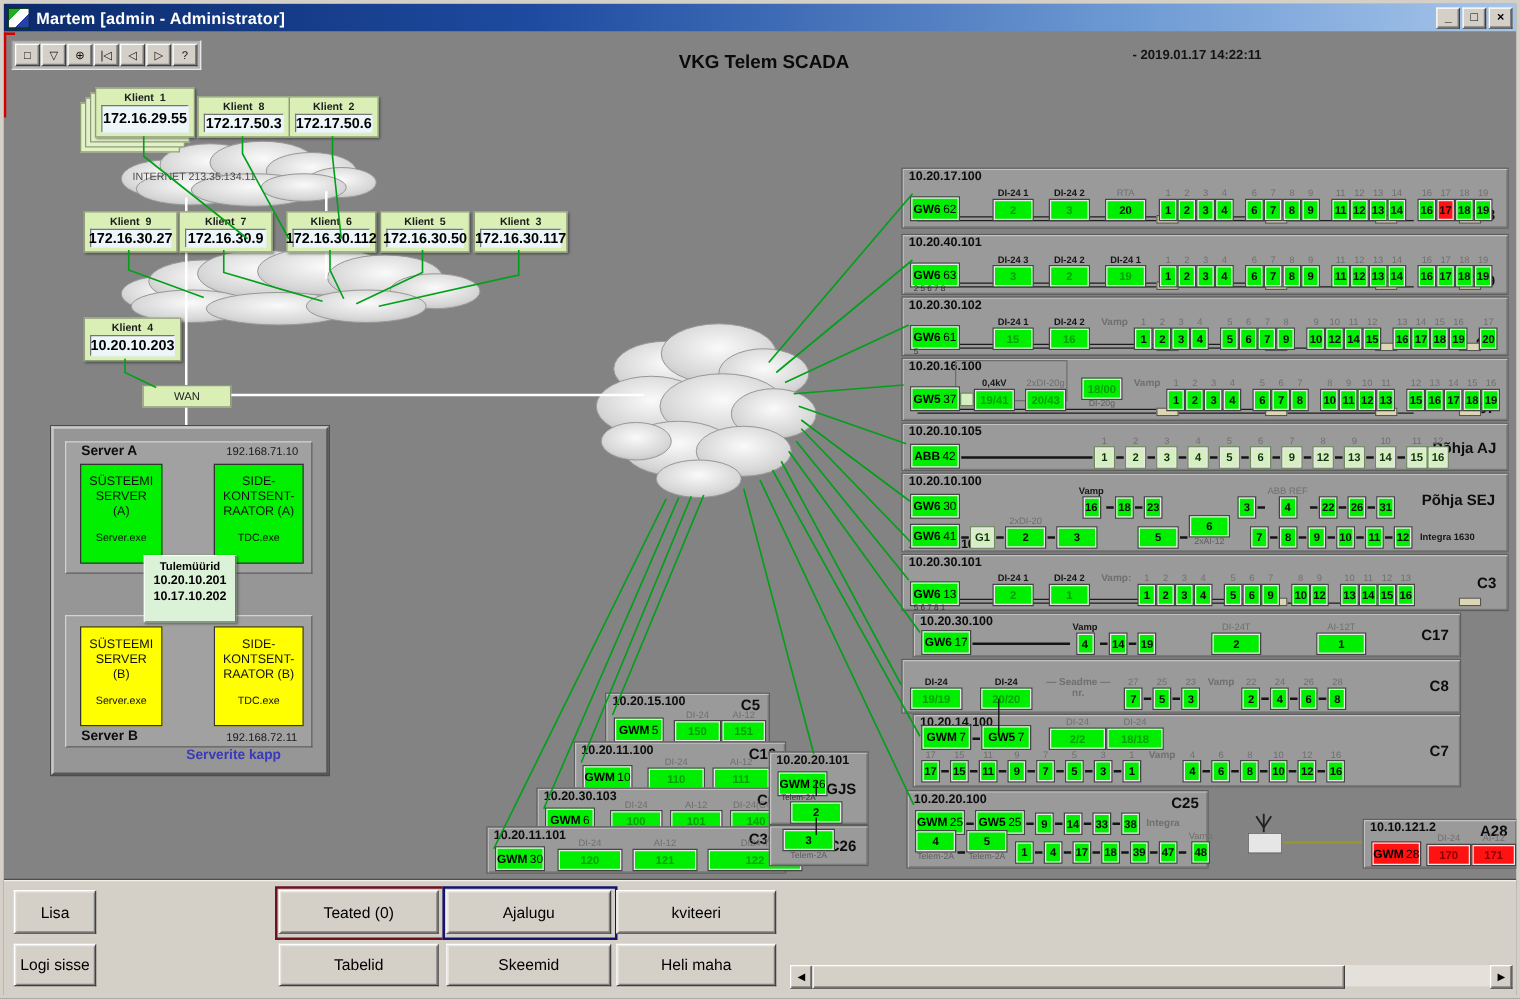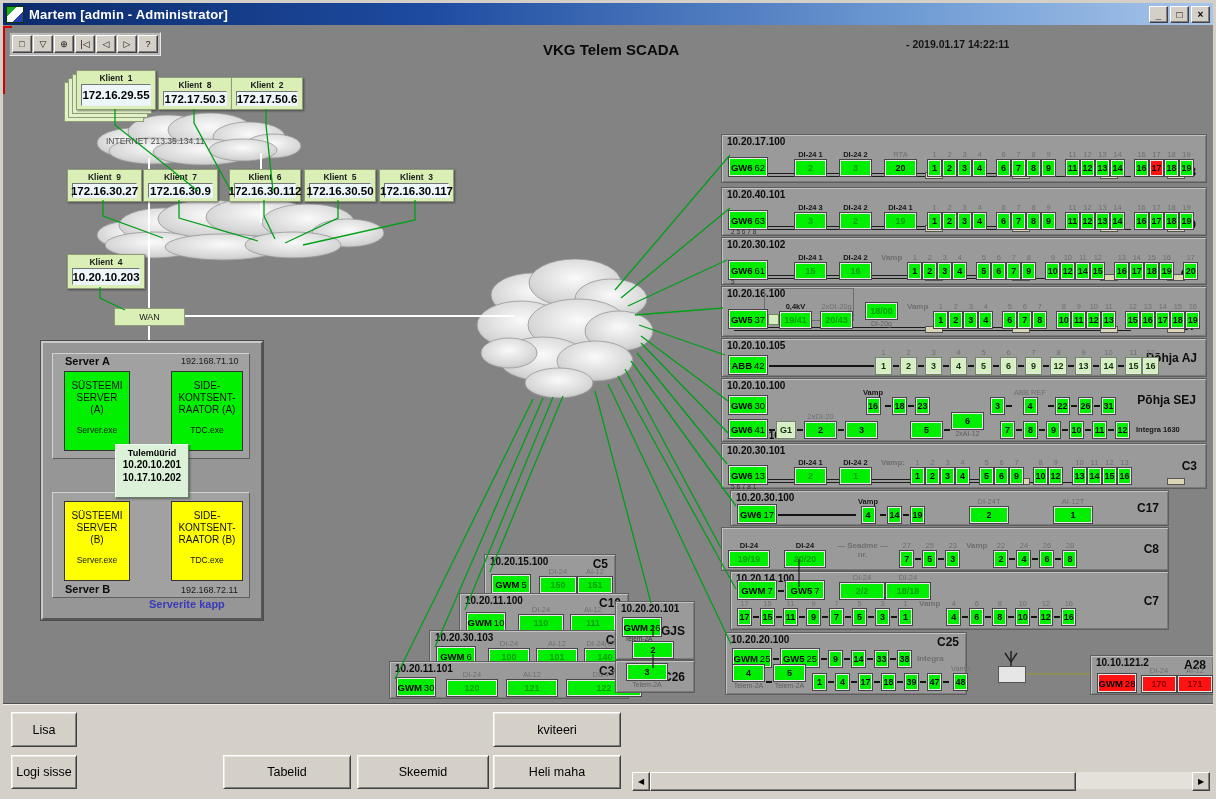--- a/index.html
+++ b/index.html
@@ -1336,20 +1336,26 @@
         <div class="kip">172.16.30.117</div>
       </div>
       <div class="kl" style="left: 64px; top: 251px; width: 76px; height: 33px;">
         <div class="kt">Klient  4</div>
         <div class="kip">10.20.10.203</div>
       </div>
     </div>
 
   <div id="bottombar">
       <div class="btn" style="left: 8px; top: 8px; width: 64px; height: 33px;">Lisa</div>
+      <div class="btnframe" style="left: 217px; top: 5px; width: 132px; height: 39px; border-color: rgb(110, 18, 32);">
+        <div class="btn" style="left: 1px; top: 1px; width: 126px; height: 33px;">Teated (0)</div>
+      </div>
+      <div class="btnframe" style="left: 351px; top: 5px; width: 136px; height: 39px; border-color: rgb(20, 20, 107);">
+        <div class="btn" style="left: 1px; top: 1px; width: 130px; height: 33px;">Ajalugu</div>
+      </div>
       <div class="btn" style="left: 490px; top: 8px; width: 126px; height: 33px;">kviteeri</div>
       <div class="btn" style="left: 8px; top: 51px; width: 64px; height: 32px;">Logi sisse</div>
       <div class="btn" style="left: 220px; top: 51px; width: 126px; height: 32px;">Tabelid</div>
       <div class="btn" style="left: 354px; top: 51px; width: 130px; height: 32px;">Skeemid</div>
       <div class="btn" style="left: 490px; top: 51px; width: 126px; height: 32px;">Heli maha</div>
     </div>
   <div id="listbox"></div>
   <div id="hscroll">
     <div class="sarrow">◀</div>
     <div id="sthumb"></div>

